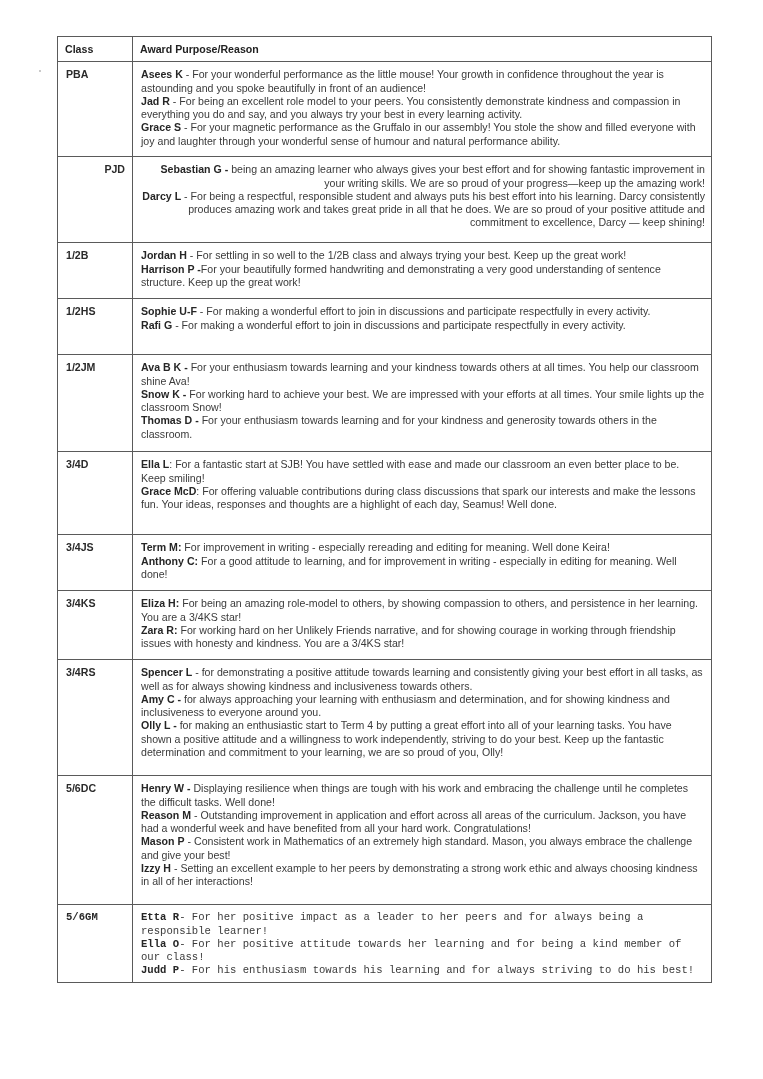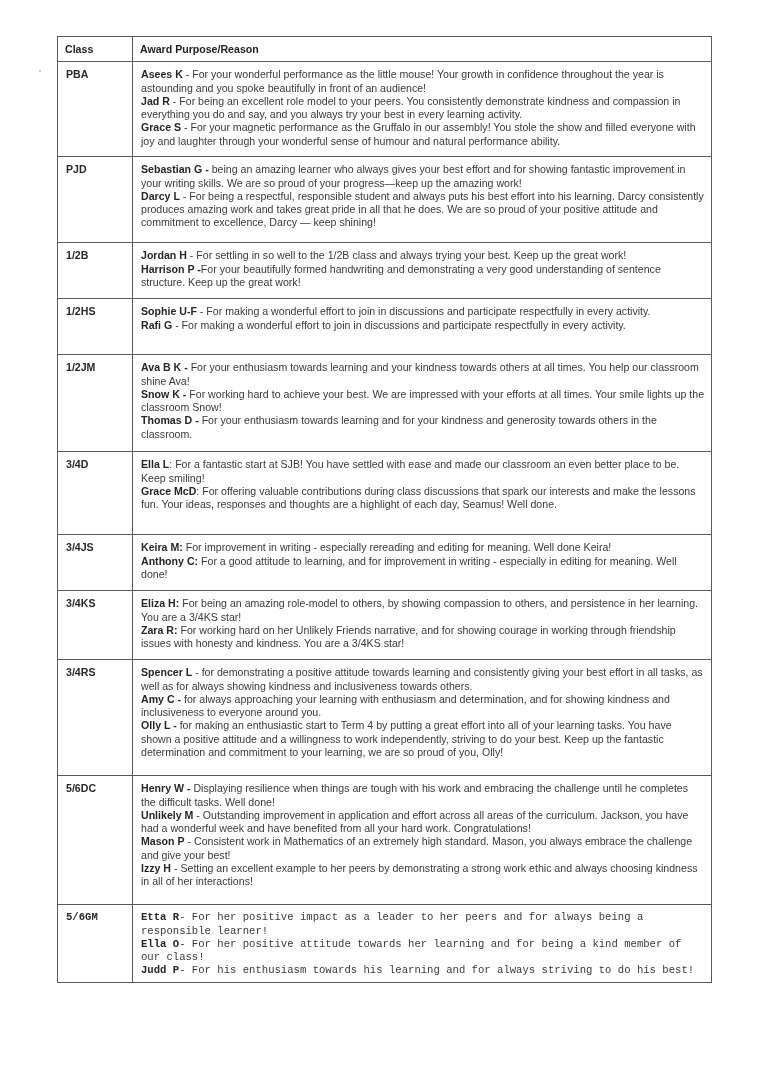--- a/index.html
+++ b/index.html
@@ -28,21 +28,21 @@
     table.awards td.class-cell {
       font-weight: bold; padding: 6px 7px 4px 8px; color: #2a2a2a;
     }
     table.awards td.reason-cell {
       padding: 6px 6px 4px 8px; color: #3a3a3a;
     }
     .award-entry { display: block; }
     .student-name { font-weight: bold; color: #262626; }
     .award-text { font-weight: normal; }
     tr.r-pba td { height: 84px; }
-    tr.r-pjd td { height: 75px; }
+    tr.r-pjd td { height: 75px; text-align: right; }
     tr.r-12b td { height: 45px; }
     tr.r-12hs td { height: 45px; }
     tr.r-12jm td { height: 86px; margin-top: 46px; }
     tr.r-34d td { height: 72px; margin-top: 48px; }
     tr.r-34js td { height: 45px; }
     tr.r-34ks td { height: 58px; }
     tr.r-34rs td { height: 105px; }
     tr.r-56dc td { height: 118px; }
     tr.r-56gm td { height: 44px; font-family: Liberation Mono, monospace; }
   </style>
@@ -110,21 +110,21 @@
       <td class="class-cell">3/4D</td>
       <td class="reason-cell">
         <span class="award-entry"><span class="student-name">Ella L</span><span class="award-text">: For a fantastic start at SJB! You have settled with ease and made our classroom an even better place to be. Keep smiling!</span></span>
         <span class="award-entry"><span class="student-name">Grace McD</span><span class="award-text">: For offering valuable contributions during class discussions that spark our interests and make the lessons fun. Your ideas, responses and thoughts are a highlight of each day, Seamus! Well done.</span></span>
       </td>
     </tr>
 
     <tr class="r-34js">
       <td class="class-cell">3/4JS</td>
       <td class="reason-cell">
-        <span class="award-entry"><span class="student-name">Keira M:</span><span class="award-text"> For improvement in writing - especially rereading and editing for meaning. Well done Keira!</span></span>
+        <span class="award-entry"><span class="student-name">Term M:</span><span class="award-text"> For improvement in writing - especially rereading and editing for meaning. Well done Keira!</span></span>
         <span class="award-entry"><span class="student-name">Anthony C:</span><span class="award-text"> For a good attitude to learning, and for improvement in writing - especially in editing for meaning. Well done!</span></span>
       </td>
     </tr>
 
     <tr class="r-34ks">
       <td class="class-cell">3/4KS</td>
       <td class="reason-cell">
         <span class="award-entry"><span class="student-name">Eliza H:</span><span class="award-text"> For being an amazing role-model to others, by showing compassion to others, and persistence in her learning. You are a 3/4KS star!</span></span>
         <span class="award-entry"><span class="student-name">Zara R:</span><span class="award-text"> For working hard on her Unlikely Friends narrative, and for showing courage in working through friendship issues with honesty and kindness. You are a 3/4KS star!</span></span>
       </td>
@@ -136,21 +136,21 @@
         <span class="award-entry"><span class="student-name">Spencer L</span><span class="award-text">  -  for demonstrating a positive attitude towards learning and consistently giving your best effort in all tasks, as well as for always showing kindness and inclusiveness towards others.</span></span>
         <span class="award-entry"><span class="student-name">Amy C -</span><span class="award-text"> for always approaching your learning with enthusiasm and determination, and for showing kindness and inclusiveness to everyone around you.</span></span>
         <span class="award-entry"><span class="student-name">Olly L -</span><span class="award-text"> for making an enthusiastic start to Term 4 by putting a great effort into all of your learning tasks. You have shown a positive attitude and a willingness to work independently, striving to do your best. Keep up the fantastic determination and commitment to your learning, we are so proud of you, Olly!</span></span>
       </td>
     </tr>
 
     <tr class="r-56dc">
       <td class="class-cell">5/6DC</td>
       <td class="reason-cell">
         <span class="award-entry"><span class="student-name">Henry W -</span><span class="award-text"> Displaying resilience when things are tough with his work and embracing the challenge until he completes the difficult tasks. Well done!</span></span>
-        <span class="award-entry"><span class="student-name">Unlikely M</span><span class="award-text"> - Outstanding improvement in application and effort across all areas of the curriculum. Jackson, you have had a wonderful week and have benefited from all your hard work. Congratulations!</span></span>
+        <span class="award-entry"><span class="student-name">Reason M</span><span class="award-text"> - Outstanding improvement in application and effort across all areas of the curriculum. Jackson, you have had a wonderful week and have benefited from all your hard work. Congratulations!</span></span>
         <span class="award-entry"><span class="student-name">Mason P</span><span class="award-text"> - Consistent work in Mathematics of an extremely high standard. Mason, you always embrace the challenge and give your best!</span></span>
         <span class="award-entry"><span class="student-name">Izzy H</span><span class="award-text"> - Setting an excellent example to her peers by demonstrating a strong work ethic and always choosing kindness in all of her interactions!</span></span>
       </td>
     </tr>
 
     <tr class="r-56gm">
       <td class="class-cell">5/6GM</td>
       <td class="reason-cell">
         <span class="award-entry"><span class="student-name">Etta R</span><span class="award-text">- For her positive impact as a leader to her peers and for always being a responsible learner!</span></span>
         <span class="award-entry"><span class="student-name">Ella O</span><span class="award-text">- For her positive attitude towards her learning and for being a kind member of our class!</span></span>

